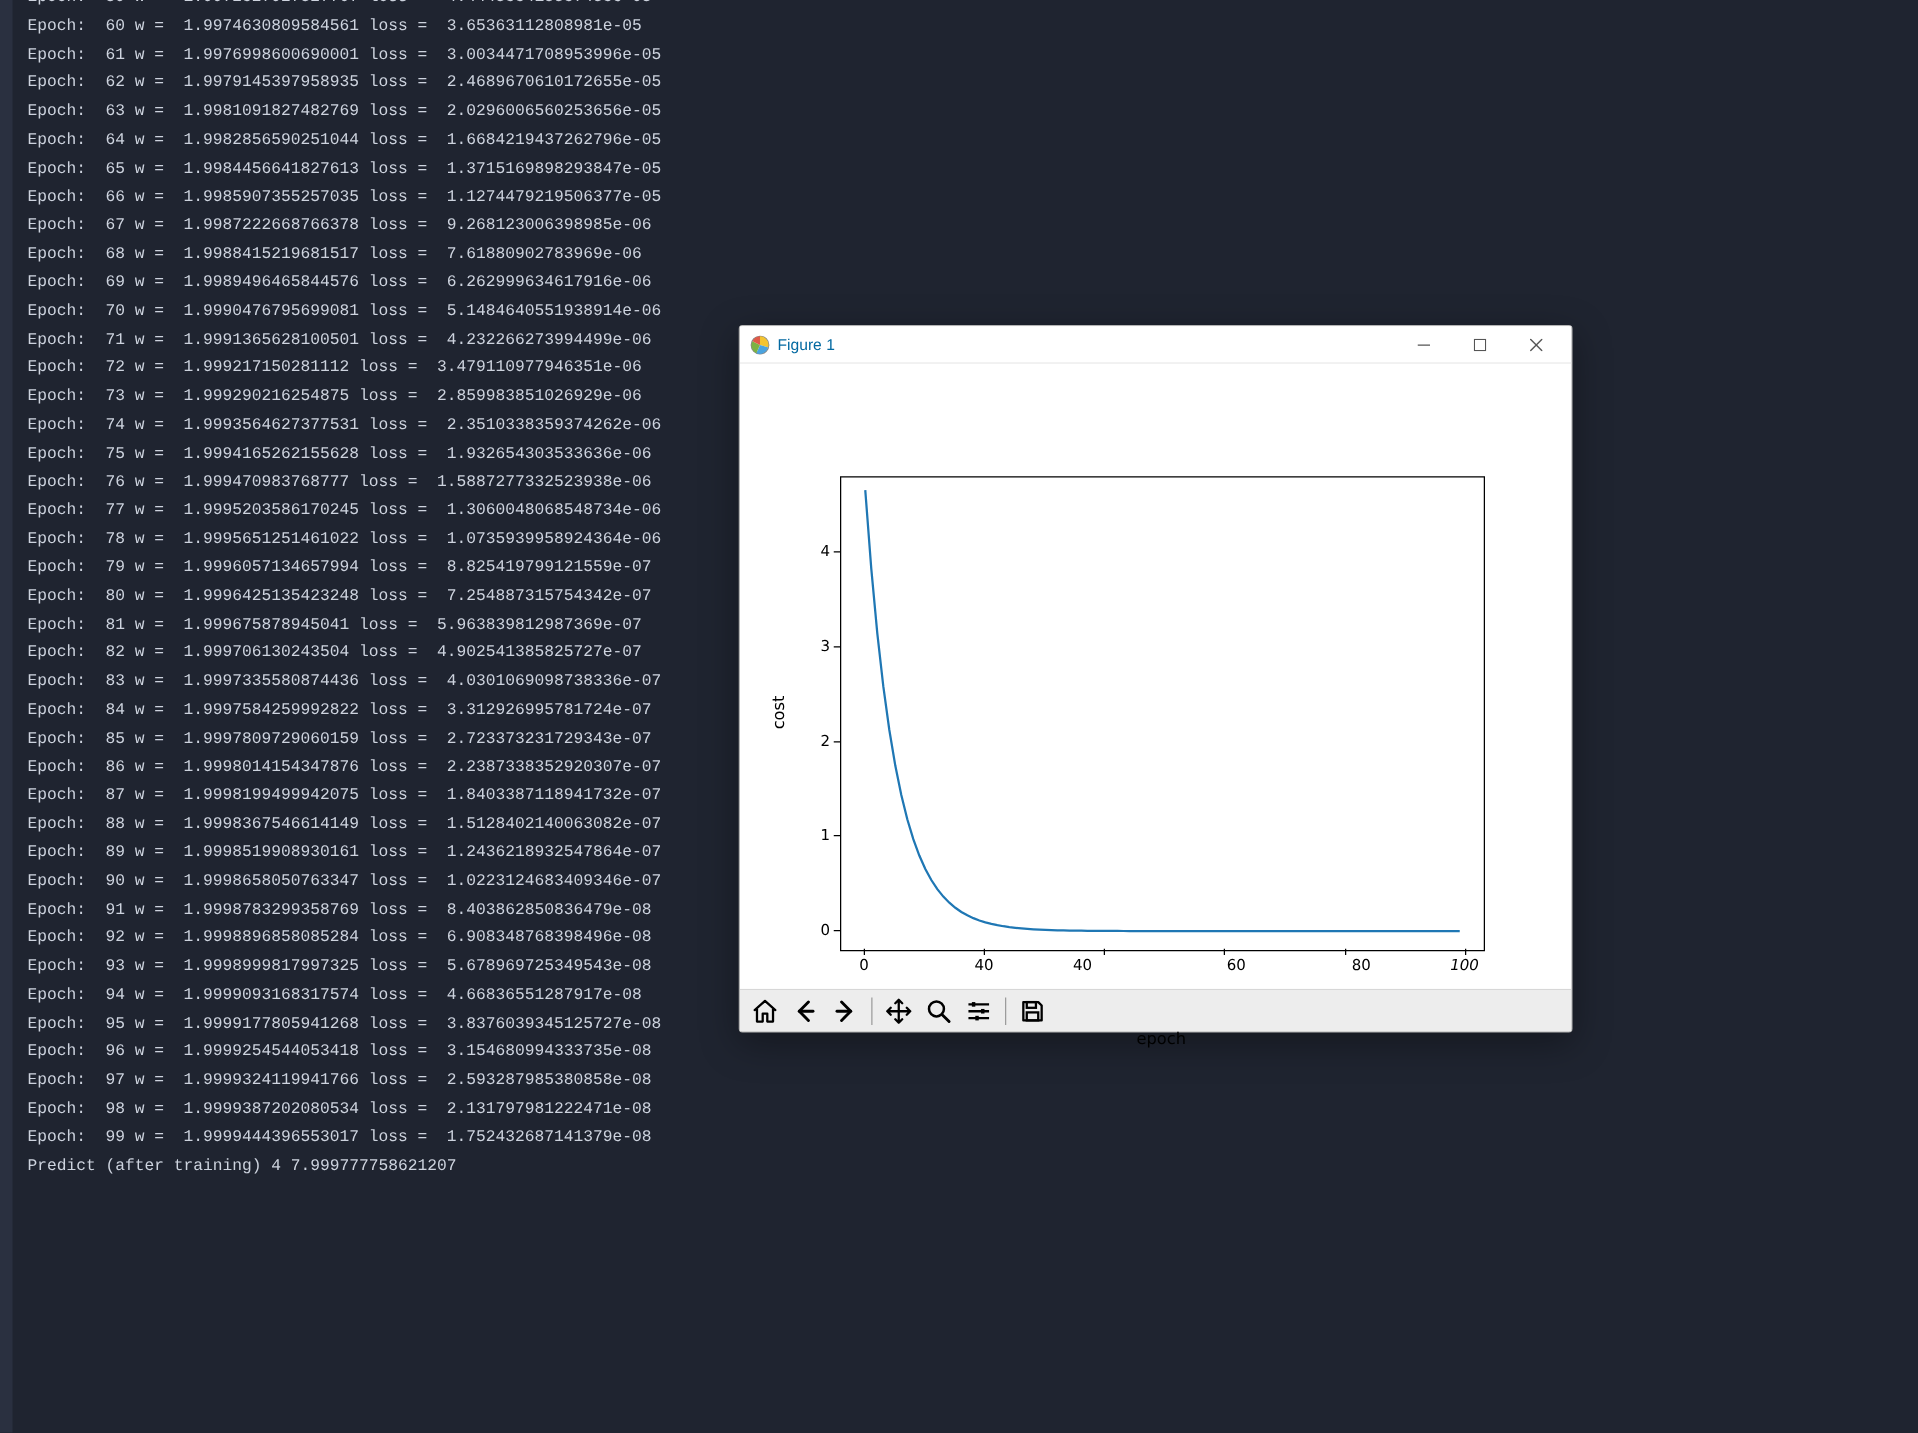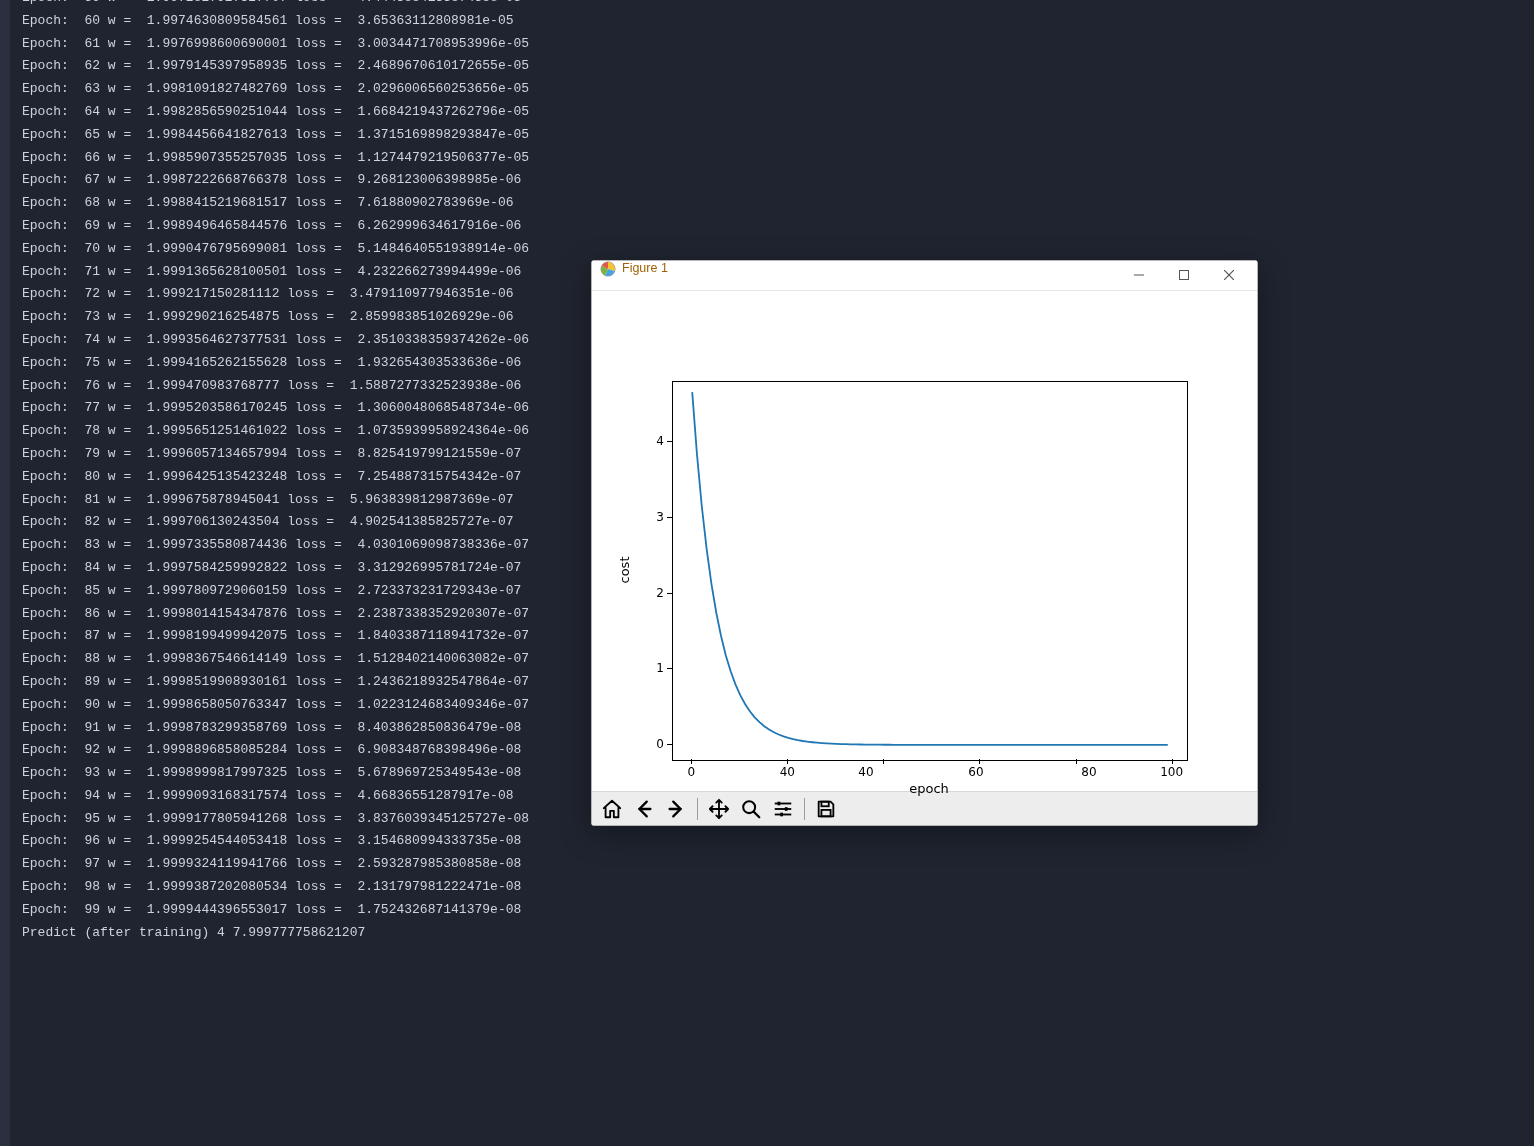--- a/index.html
+++ b/index.html
@@ -37,23 +37,24 @@
     border: 1px solid #b4b4b4;
     border-radius: 3px;
     box-shadow: 0 8px 30px rgba(0,0,0,0.35);
     display: flex;
     flex-direction: column;
   }
   .titlebar {
     height: 30px;
     background: #fff;
     display: flex;
+    align-items: center;
     font-family: "Segoe UI", Tahoma, sans-serif;
     font-size: 12.5px;
-    color: #a16207;
+    color: #0369a1;
     padding: 0 6px 0 8px;
     border-bottom: 1px solid #e6e6e6;
   }
   .titlebar .appicon {
     width: 16px; height: 16px; margin-right: 6px;
     display: inline-flex; align-items: center; justify-content: center;
   }
   .titlebar .title { flex: 0 0 auto; }
   .titlebar .spacer { flex: 1; }
   .winbtn {
@@ -101,21 +102,21 @@
     color: #000;
   }
   .tick-x { top: 474px; transform: translateX(-50%); }
   .tick-y { text-align: right; width: 30px; transform: translateY(-50%); }
   .xlabel, .ylabel {
     position: absolute;
     font-family: "DejaVu Sans", Arial, sans-serif;
     font-size: 13px;
     color: #000;
   }
-  .xlabel { left: 50%; bottom: 10px; transform: translateX(-50%); }
+  .xlabel { left: 50%; bottom: 10px; transform: translateX(-50%); margin-top: 43px; }
   .ylabel { left: 28px; top: 50%; transform: translate(-50%,-50%) rotate(-90deg); }
   svg.curve { position:absolute; left:0; top:0; }
 </style>
 </head>
 <body>
 
 <div class="gutter"></div>
 
 <div class="term" id="term" style="top: -13px;"><div>Epoch:  59 w =  1.9972827927327707 loss =  4.444388413387438e-05</div><div>Epoch:  60 w =  1.9974630809584561 loss =  3.65363112808981e-05</div><div>Epoch:  61 w =  1.9976998600690001 loss =  3.0034471708953996e-05</div><div>Epoch:  62 w =  1.9979145397958935 loss =  2.4689670610172655e-05</div><div>Epoch:  63 w =  1.9981091827482769 loss =  2.0296006560253656e-05</div><div>Epoch:  64 w =  1.9982856590251044 loss =  1.6684219437262796e-05</div><div>Epoch:  65 w =  1.9984456641827613 loss =  1.3715169898293847e-05</div><div>Epoch:  66 w =  1.9985907355257035 loss =  1.1274479219506377e-05</div><div>Epoch:  67 w =  1.9987222668766378 loss =  9.268123006398985e-06</div><div>Epoch:  68 w =  1.9988415219681517 loss =  7.61880902783969e-06</div><div>Epoch:  69 w =  1.9989496465844576 loss =  6.262999634617916e-06</div><div>Epoch:  70 w =  1.9990476795699081 loss =  5.1484640551938914e-06</div><div>Epoch:  71 w =  1.9991365628100501 loss =  4.232266273994499e-06</div><div>Epoch:  72 w =  1.999217150281112 loss =  3.479110977946351e-06</div><div>Epoch:  73 w =  1.999290216254875 loss =  2.859983851026929e-06</div><div>Epoch:  74 w =  1.9993564627377531 loss =  2.3510338359374262e-06</div><div>Epoch:  75 w =  1.9994165262155628 loss =  1.932654303533636e-06</div><div>Epoch:  76 w =  1.999470983768777 loss =  1.5887277332523938e-06</div><div>Epoch:  77 w =  1.9995203586170245 loss =  1.3060048068548734e-06</div><div>Epoch:  78 w =  1.9995651251461022 loss =  1.0735939958924364e-06</div><div>Epoch:  79 w =  1.9996057134657994 loss =  8.825419799121559e-07</div><div>Epoch:  80 w =  1.9996425135423248 loss =  7.254887315754342e-07</div><div>Epoch:  81 w =  1.999675878945041 loss =  5.963839812987369e-07</div><div>Epoch:  82 w =  1.999706130243504 loss =  4.902541385825727e-07</div><div>Epoch:  83 w =  1.9997335580874436 loss =  4.0301069098738336e-07</div><div>Epoch:  84 w =  1.9997584259992822 loss =  3.312926995781724e-07</div><div>Epoch:  85 w =  1.9997809729060159 loss =  2.723373231729343e-07</div><div>Epoch:  86 w =  1.9998014154347876 loss =  2.2387338352920307e-07</div><div>Epoch:  87 w =  1.9998199499942075 loss =  1.8403387118941732e-07</div><div>Epoch:  88 w =  1.9998367546614149 loss =  1.5128402140063082e-07</div><div>Epoch:  89 w =  1.9998519908930161 loss =  1.2436218932547864e-07</div><div>Epoch:  90 w =  1.9998658050763347 loss =  1.0223124683409346e-07</div><div>Epoch:  91 w =  1.9998783299358769 loss =  8.403862850836479e-08</div><div>Epoch:  92 w =  1.9998896858085284 loss =  6.908348768398496e-08</div><div>Epoch:  93 w =  1.9998999817997325 loss =  5.678969725349543e-08</div><div>Epoch:  94 w =  1.9999093168317574 loss =  4.66836551287917e-08</div><div>Epoch:  95 w =  1.9999177805941268 loss =  3.8376039345125727e-08</div><div>Epoch:  96 w =  1.9999254544053418 loss =  3.154680994333735e-08</div><div>Epoch:  97 w =  1.9999324119941766 loss =  2.593287985380858e-08</div><div>Epoch:  98 w =  1.9999387202080534 loss =  2.131797981222471e-08</div><div>Epoch:  99 w =  1.9999444396553017 loss =  1.752432687141379e-08</div><div>Predict (after training) 4 7.999777758621207</div></div>
 
@@ -158,25 +159,25 @@
     </div>
     <div class="xlabel" style="position: absolute; left: 337px; top: 490px; bottom: auto;">epoch</div>
     <div class="ylabel" style="left: 32px; top: 279px;">cost</div>
   <div style="position: absolute; left: 99.215px; top: 468px; width: 1px; height: 5px; background: rgb(0, 0, 0);"></div>
       <div class="tick-x" style="left: 99.215px;">0</div>
       <div style="position: absolute; left: 195.29px; top: 468px; width: 1px; height: 5px; background: rgb(0, 0, 0);"></div>
       <div class="tick-x" style="left: 195.29px;">40</div>
       <div style="position: absolute; left: 291.364px; top: 468px; width: 1px; height: 5px; background: rgb(0, 0, 0);"></div>
       <div class="tick-x" style="left: 274px;">40</div>
       <div style="position: absolute; left: 387.439px; top: 468px; width: 1px; height: 5px; background: rgb(0, 0, 0);"></div>
-      <div class="tick-x" style="left: 384px;">60</div>
+      <div class="tick-x" style="left: 397px;">60</div>
       <div style="position: absolute; left: 483.514px; top: 468px; width: 1px; height: 5px; background: rgb(0, 0, 0);"></div>
       <div class="tick-x" style="left: 497px;">80</div>
       <div style="position: absolute; left: 579.589px; top: 468px; width: 1px; height: 5px; background: rgb(0, 0, 0);"></div>
-      <div class="tick-x" style="left: 579.589px;">100</div>
+      <div class="tick-x" style="left: 579.589px; font-style: italic;">100</div>
       <div style="position: absolute; left: 75px; top: 452.88px; width: 5px; height: 1px; background: rgb(0, 0, 0);"></div>
       <div class="tick-y" style="left: 42px; top: 452.88px;">0</div>
       <div style="position: absolute; left: 75px; top: 377.28px; width: 5px; height: 1px; background: rgb(0, 0, 0);"></div>
       <div class="tick-y" style="left: 42px; top: 377.28px;">1</div>
       <div style="position: absolute; left: 75px; top: 301.68px; width: 5px; height: 1px; background: rgb(0, 0, 0);"></div>
       <div class="tick-y" style="left: 42px; top: 301.68px;">2</div>
       <div style="position: absolute; left: 75px; top: 226.08px; width: 5px; height: 1px; background: rgb(0, 0, 0);"></div>
       <div class="tick-y" style="left: 42px; top: 226.08px;">3</div>
       <div style="position: absolute; left: 75px; top: 150.48px; width: 5px; height: 1px; background: rgb(0, 0, 0);"></div>
       <div class="tick-y" style="left: 42px; top: 150.48px;">4</div>

